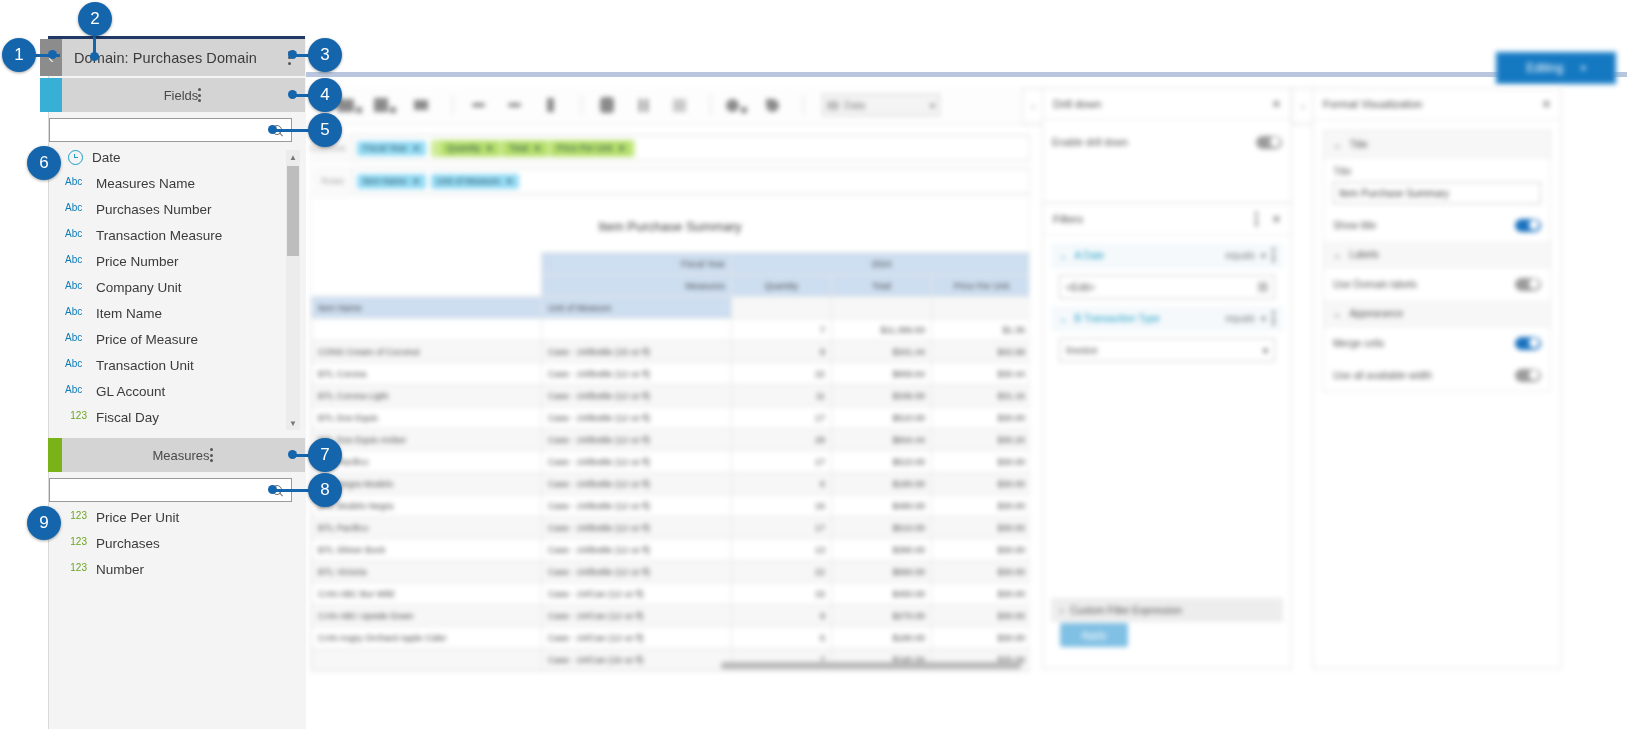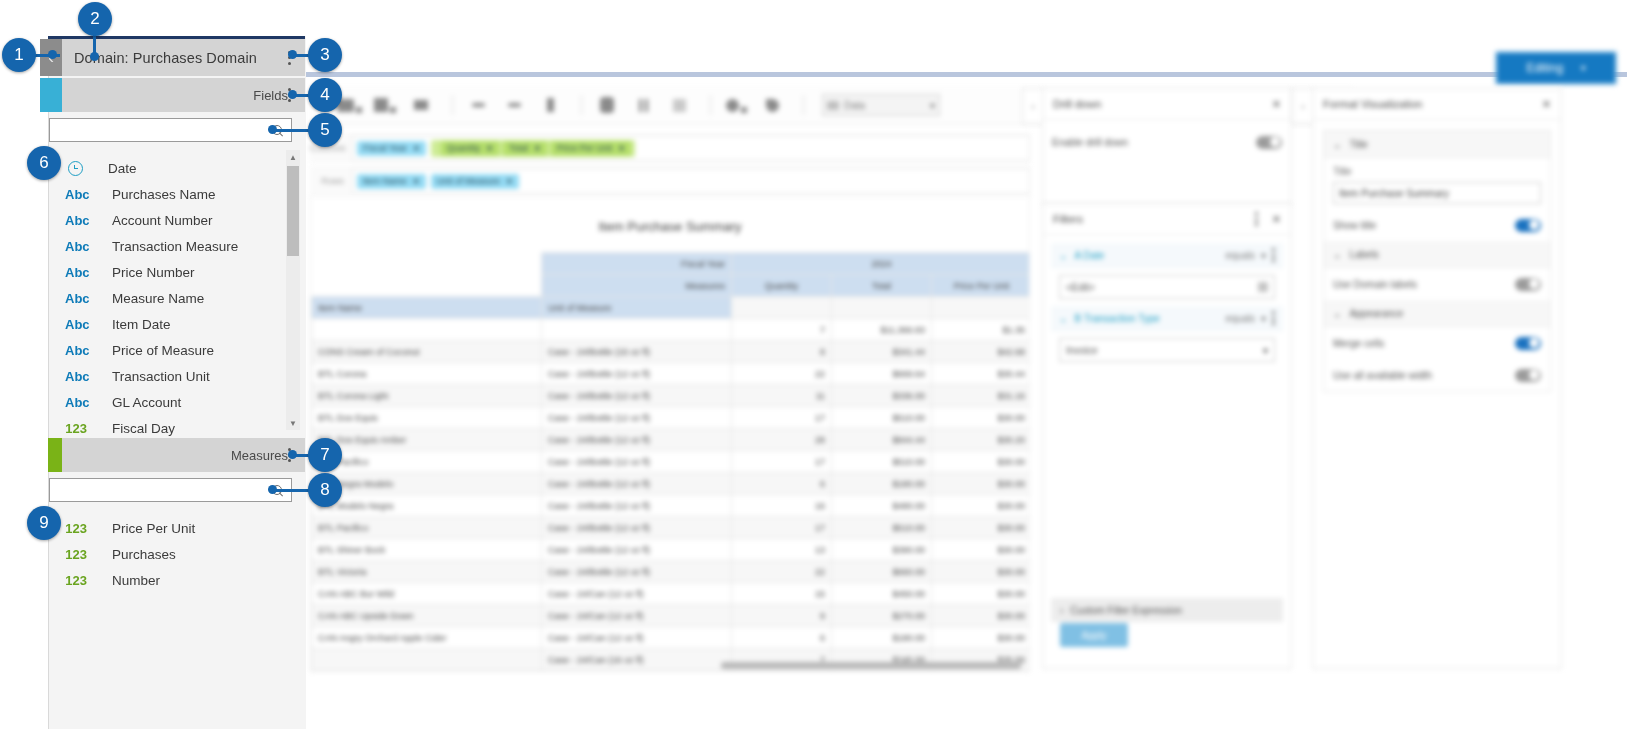--- a/index.html
+++ b/index.html
@@ -87,38 +87,38 @@
   .collapse-btn{position:absolute;left:40px;top:39px;width:22px;height:37px;background:#8c8c8c;
     display:flex;align-items:center;justify-content:center;z-index:8;}
   .collapse-btn .chev{color:#e8e8e8;font-size:17px;line-height:1;}
   .collapse-btn-sub{position:absolute;left:40px;top:78px;width:22px;height:34px;background:#38b0d6;z-index:8;}
 
   .dom-head{position:absolute;left:62px;top:39px;width:243px;height:37px;background:#d4d4d4;
     display:flex;align-items:center;justify-content:space-between;padding:0 14px 0 12px;box-sizing:border-box;z-index:6;}
   .dom-head .t{font-size:14.5px;color:#3b3b3b;letter-spacing:.1px;}
 
   .sec-head{position:absolute;left:62px;width:243px;height:34px;background:#d4d4d4;
-    display:flex;align-items:center;justify-content:flex-end;padding:0 14px 0 12px;box-sizing:border-box;z-index:6;}
+    display:flex;align-items:center;justify-content:center;padding:0 14px 0 12px;box-sizing:border-box;z-index:6;}
   .sec-head .t{font-size:13px;color:#4a4a4a;}
   #fields-head{top:78px;}
   #measures-head{top:438px;}
 
   .kebab{display:flex;flex-direction:column;gap:2.5px;align-items:center;}
   .kebab i{width:3px;height:3px;background:#555;border-radius:50%;display:block;}
 
   .srch{position:absolute;left:49px;width:243px;height:24px;background:#fff;border:1px solid #9a9a9a;
     display:flex;align-items:center;justify-content:flex-end;padding-right:8px;box-sizing:border-box;z-index:6;}
   #fields-search{top:118px;}
   #measures-search{top:478px;}
 
   .listwrap{position:absolute;left:49px;width:257px;z-index:6;}
   #fields-list{top:150px;height:285px;}
   #measures-list{top:510px;height:100px;}
-  .fitem{height:26px;display:flex;align-items:flex-end;gap:25px;padding-left:16px;font-size:13.5px;color:#3b3b3b;}
-  .tag{font-size:13px;font-weight:bold;width:22px;flex:none;}
+  .fitem{height:26px;display:flex;align-items:flex-start;gap:9px;padding-left:16px;font-size:13.5px;color:#3b3b3b;}
+  .tag{font-size:10px;font-weight:normal;width:22px;flex:none;}
   .tag.abc{color:#0e7bb8;}
   .tag.num{color:#6aa420;}
   .clock{width:13px;height:13px;border:1.6px solid #1e9ec4;border-radius:50%;position:relative;flex:none;margin-left:3px;}
   .clock:before{content:"";position:absolute;left:5px;top:2.5px;width:1.4px;height:4.5px;background:#1e9ec4;}
   .clock:after{content:"";position:absolute;left:5.5px;top:6px;width:3.5px;height:1.4px;background:#1e9ec4;}
 
   .vscroll{position:absolute;left:286px;top:150px;width:14px;height:280px;background:#ececec;z-index:7;}
   .vscroll .thumb{position:absolute;left:1px;top:16px;width:12px;height:90px;background:#bdbdbd;}
   .vscroll .arrow{position:absolute;left:0;width:14px;height:14px;display:flex;align-items:center;justify-content:center;
     font-size:8px;color:#777;}
@@ -558,41 +558,41 @@
     </span>
 </div>
 
 <div class="listwrap" id="fields-list">
     <div class="fitem">
       <span class="clock"></span>
       <span>Date</span>
     </div>
     <div class="fitem">
       <span class="tag abc">Abc</span>
-      <span>Purchases Name</span>
-    </div>
-    <div class="fitem">
-      <span class="tag abc">Abc</span>
-      <span>Account Number</span>
+      <span>Measures Name</span>
+    </div>
+    <div class="fitem">
+      <span class="tag abc">Abc</span>
+      <span>Purchases Number</span>
     </div>
     <div class="fitem">
       <span class="tag abc">Abc</span>
       <span>Transaction Measure</span>
     </div>
     <div class="fitem">
       <span class="tag abc">Abc</span>
       <span>Price Number</span>
     </div>
     <div class="fitem">
       <span class="tag abc">Abc</span>
-      <span>Measure Name</span>
-    </div>
-    <div class="fitem">
-      <span class="tag abc">Abc</span>
-      <span>Item Date</span>
+      <span>Company Unit</span>
+    </div>
+    <div class="fitem">
+      <span class="tag abc">Abc</span>
+      <span>Item Name</span>
     </div>
     <div class="fitem">
       <span class="tag abc">Abc</span>
       <span>Price of Measure</span>
     </div>
     <div class="fitem">
       <span class="tag abc">Abc</span>
       <span>Transaction Unit</span>
     </div>
     <div class="fitem">

